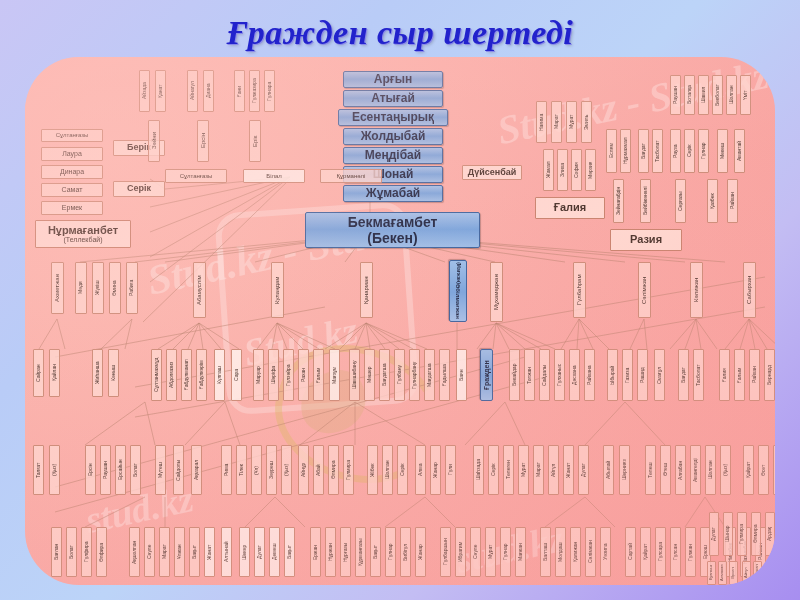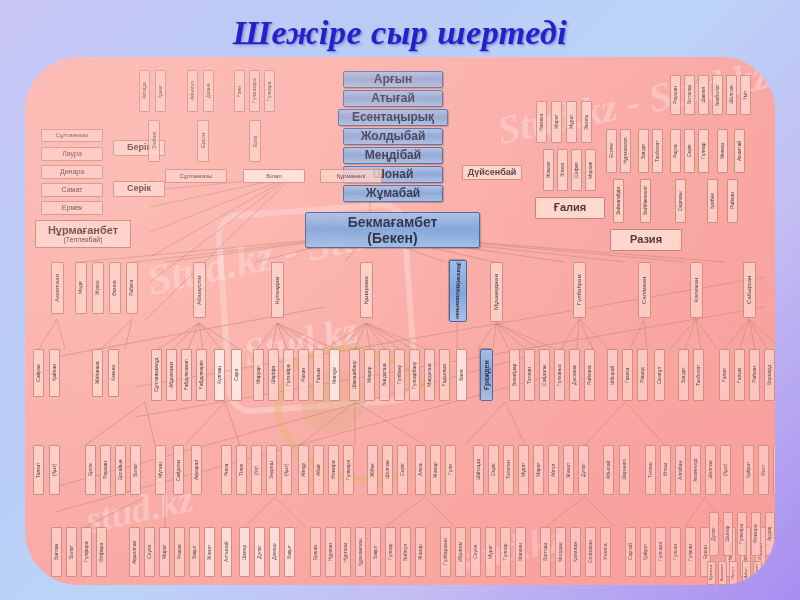--- a/index.html
+++ b/index.html
@@ -78,21 +78,21 @@
     box-shadow:1px 1px 1px rgba(0,0,0,.25);border-radius:2px;
   }
   .chain{font-size:12px;}
   .root{font-size:14px;line-height:1.15;}
 </style>
 </head>
 <body>
 
 <div id="slide">
 
-  <div class="title">Шежіре сыр шертеді</div>
+  <div class="title">Ғражден сыр шертеді</div>
 
   <div class="panel">
 
     <div class="wm wm1">Stud.kz - Stud.kz</div>
     <div class="wm wm2">Stud.kz - Stud.kz</div>
     <div class="wm wm3">Stud.kz</div>
     <div class="wm wm4">stud.kz</div>
     <div class="wm wm5">stud.kz</div>
     <div class="leaf"></div>
     <div class="ring"></div>

